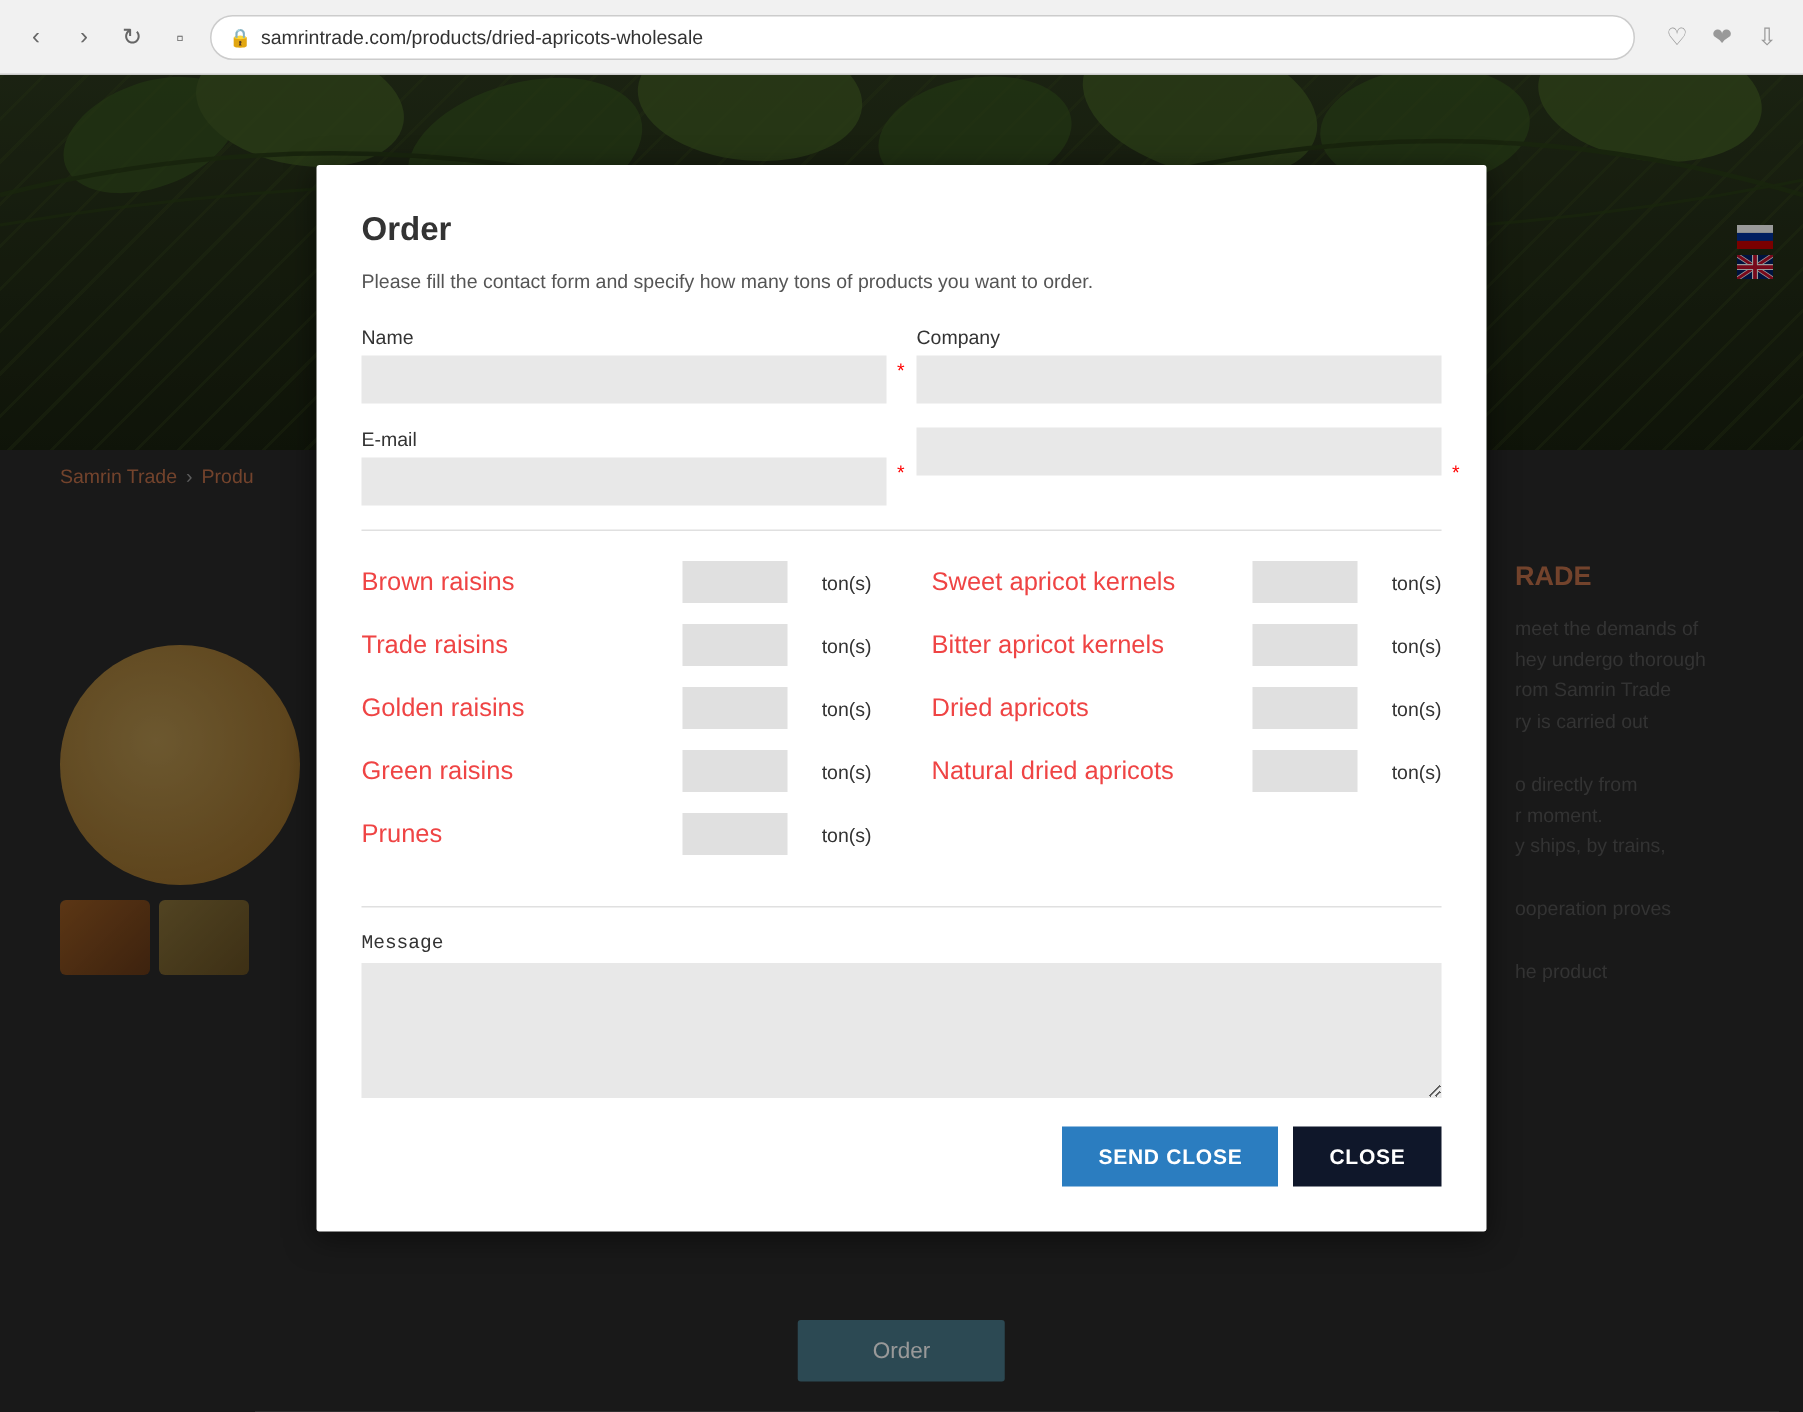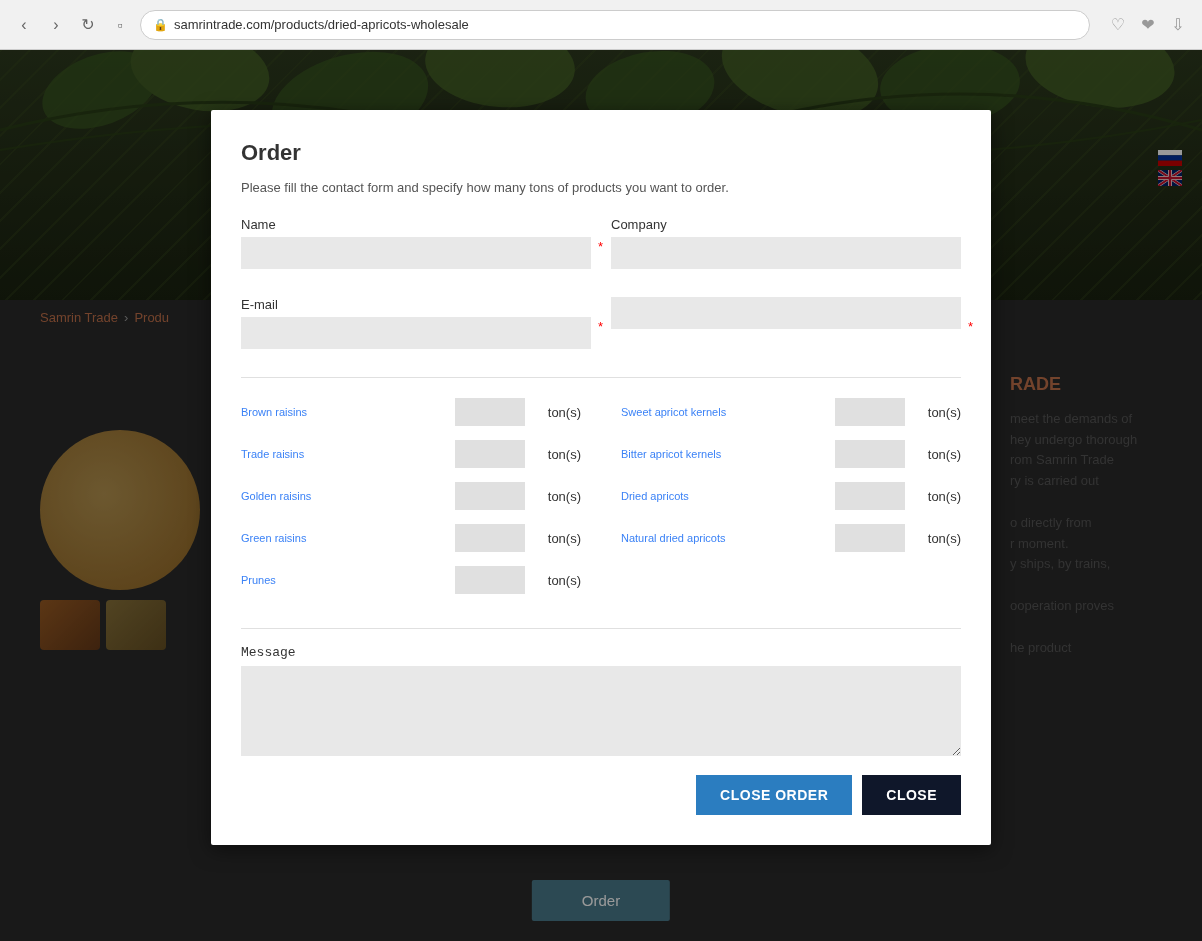--- a/index.html
+++ b/index.html
@@ -185,21 +185,21 @@
     .modal-description {
       font-size: 13px;
       color: #555;
       margin-bottom: 22px;
     }
 
     
     .form-row {
       display: flex;
       gap: 20px;
-      margin-bottom: 28px;
+      margin-bottom: 16px;
     }
 
     .form-group {
       flex: 1;
       position: relative;
     }
 
     .form-label {
       font-size: 13px;
       color: #333;
@@ -237,22 +237,22 @@
     }
 
     .product-row {
       display: flex;
       align-items: center;
       margin-bottom: 14px;
     }
 
     .product-name {
       flex: 1;
-      font-size: 11px;
-      color: #3b82f6;
+      font-size: 17px;
+      color: #ef4444;
     }
 
     .qty-input {
       width: 70px;
       height: 28px;
       background: #e0e0e0;
       border: none;
       margin-right: 6px;
       padding: 0 4px;
       font-size: 13px;
@@ -512,17 +512,17 @@
     </div>
 
     <hr class="form-divider">
 
     
     <label class="message-label">Message</label>
     <textarea class="message-textarea" style=""></textarea>
 
     
     <div class="modal-footer">
-      <button class="btn-send">CLOSE ORDER</button>
+      <button class="btn-send">SEND CLOSE</button>
       <button class="btn-close">CLOSE</button>
     </div>
   </div>
 </div>
 
 </body></html>

